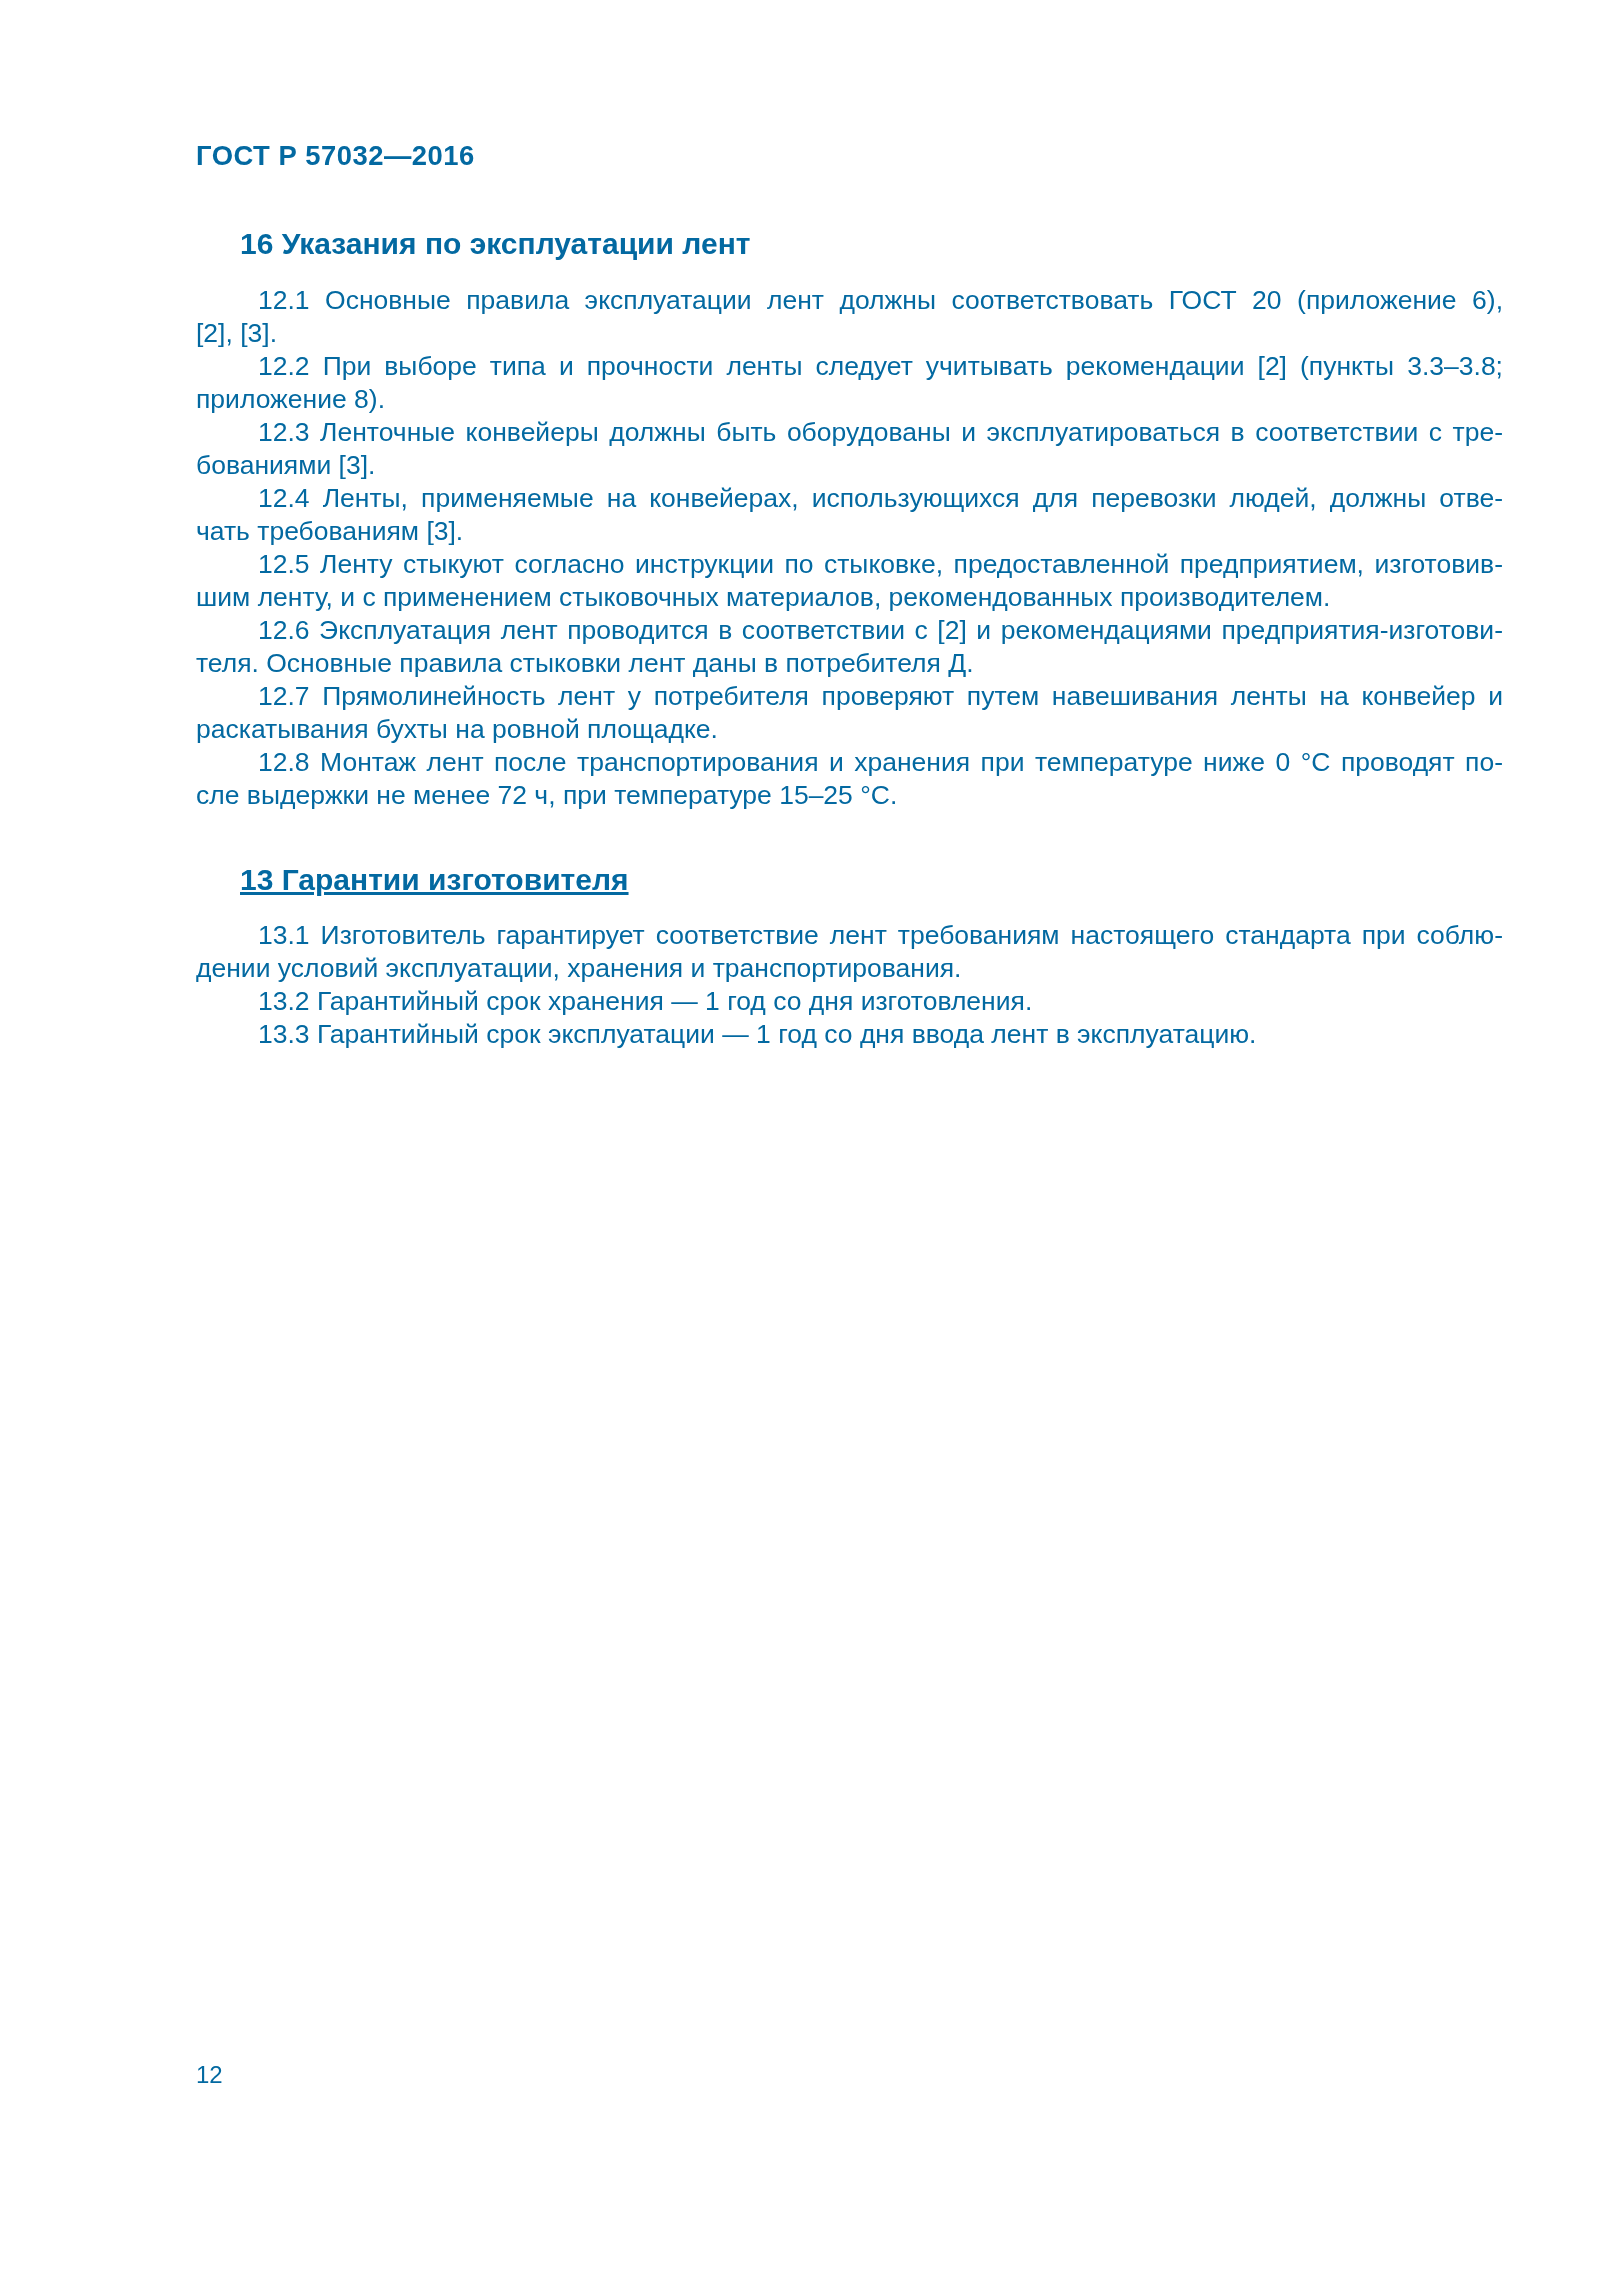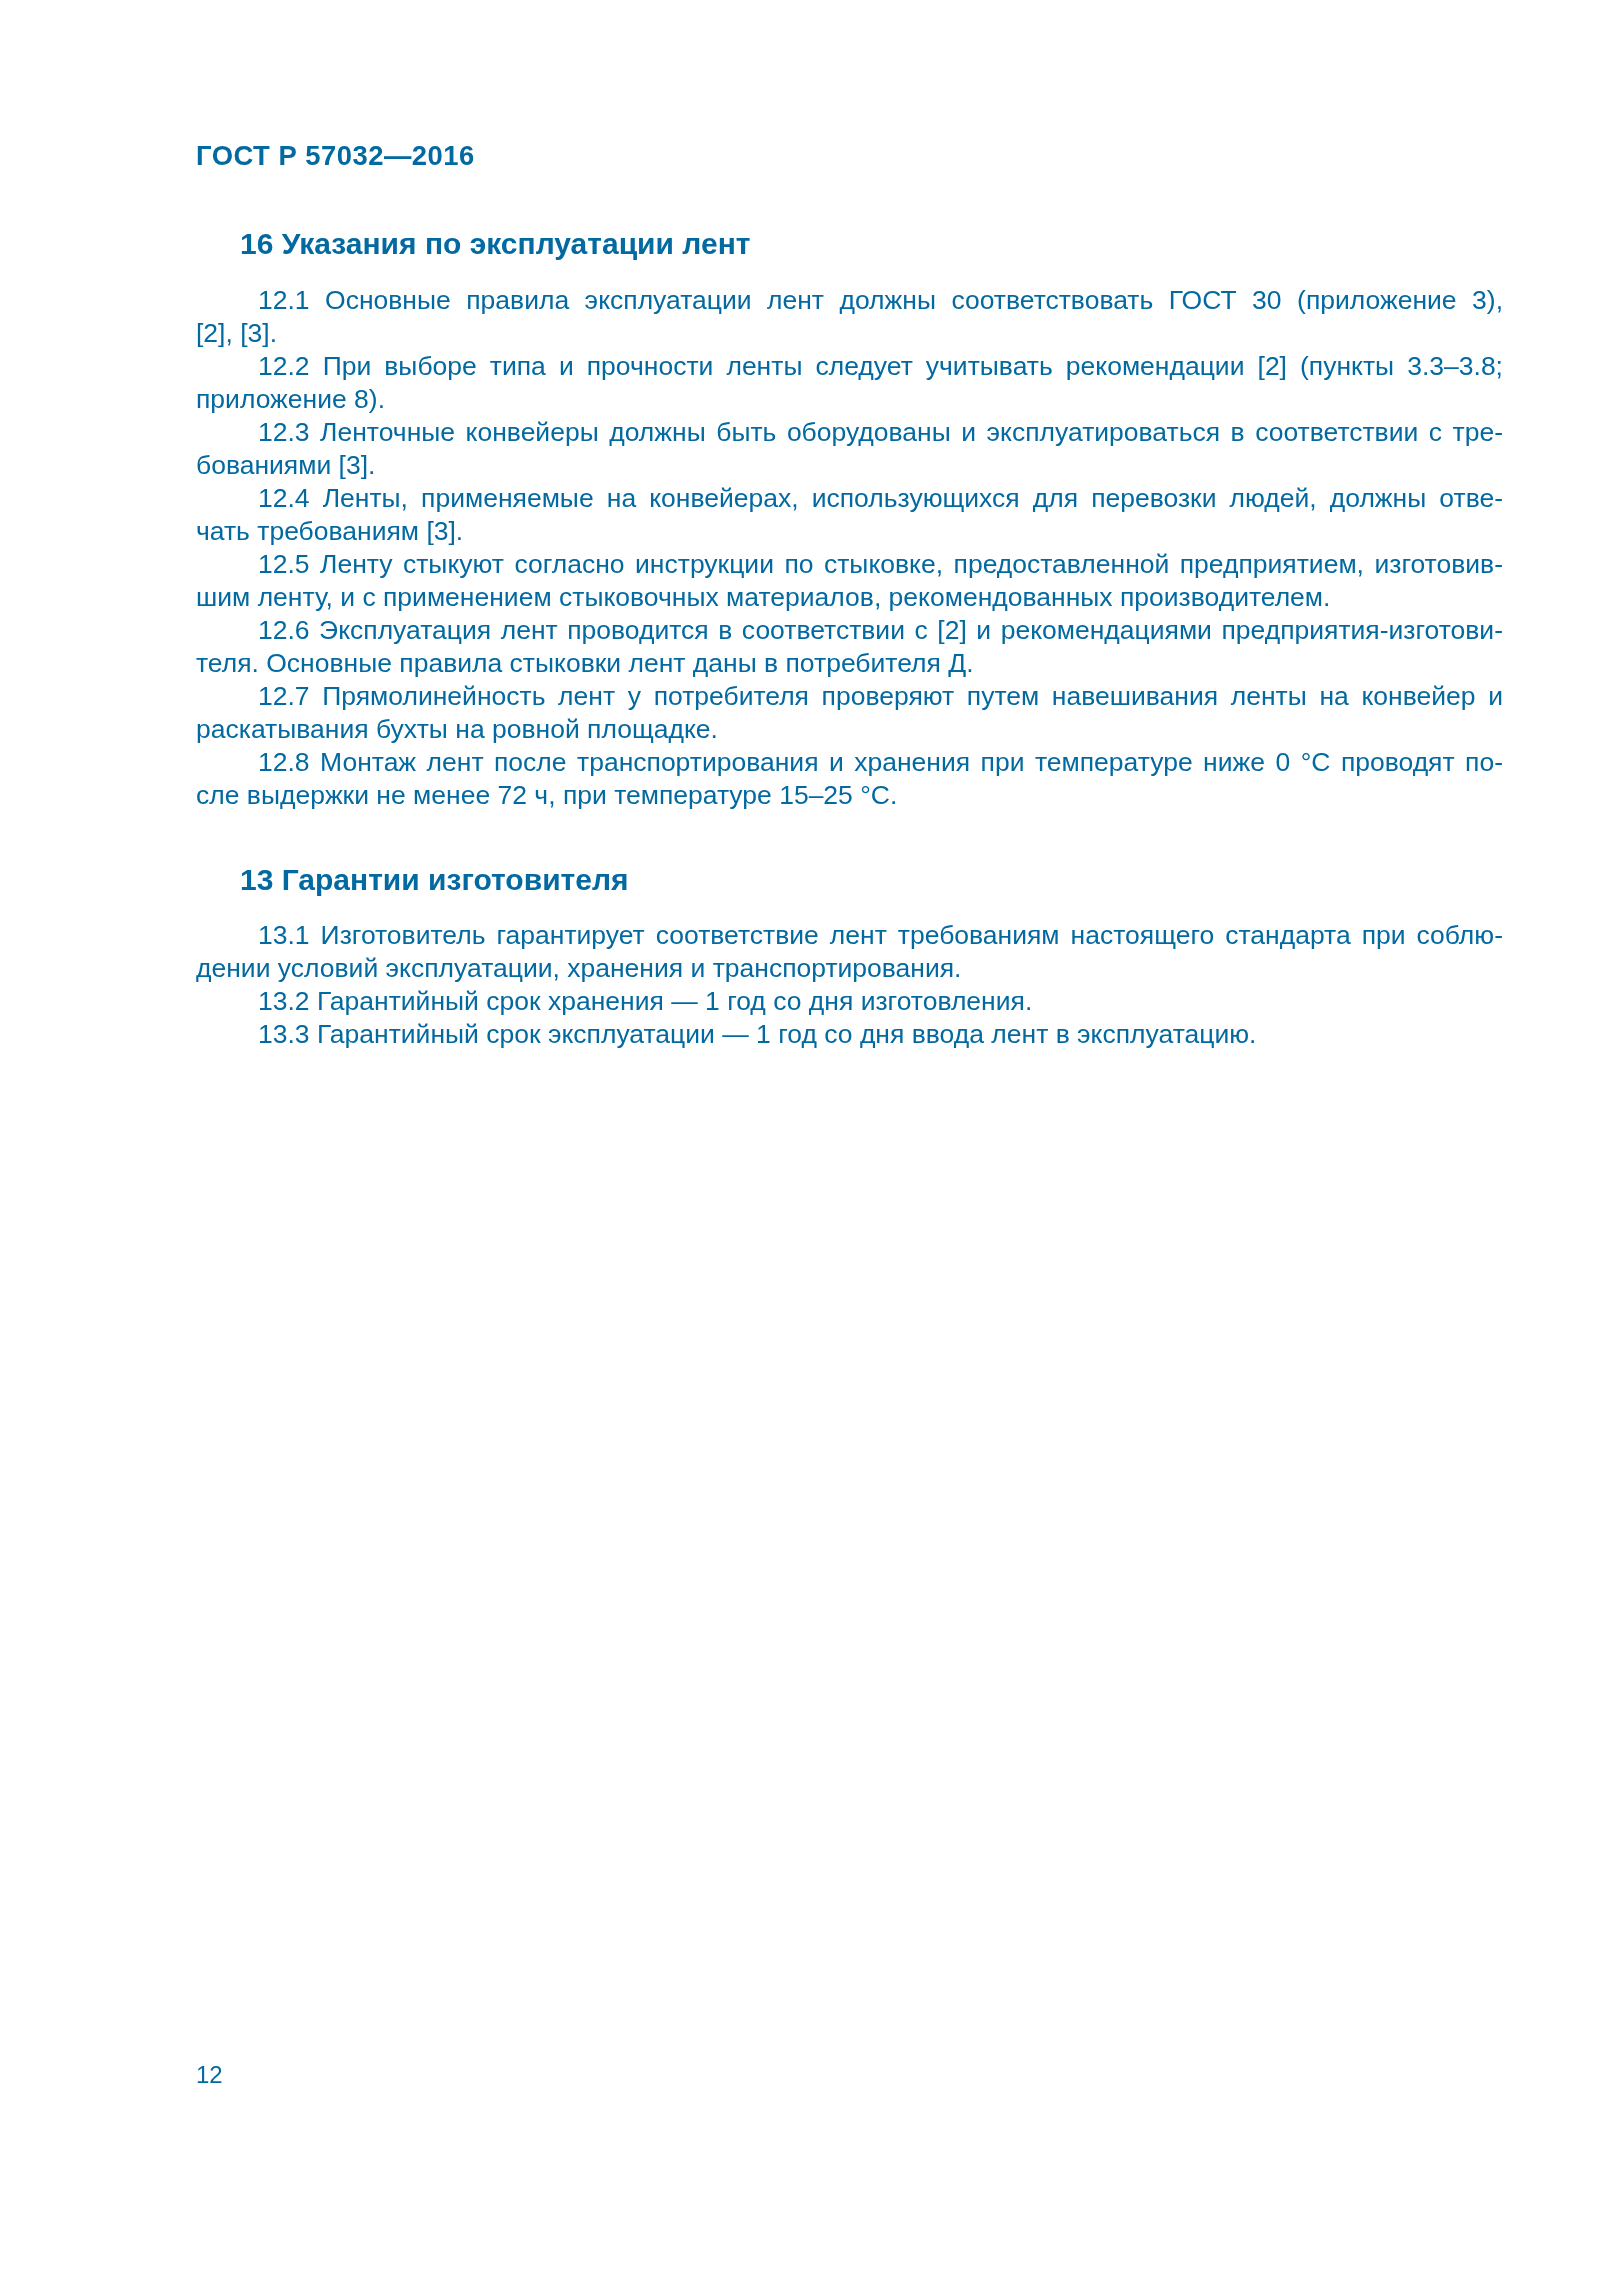--- a/index.html
+++ b/index.html
@@ -30,20 +30,21 @@
     letter-spacing: 0.5px;
   }
   .section-heading {
     margin: 53px 0 0 44px;
     font-size: 30px;
     line-height: 37px;
     font-weight: bold;
   }
   .section-heading.second {
     margin-top: 49px;
+    text-decoration: underline;
   }
   .para-group {
     margin-top: 21.6px;
     font-size: 26.5px;
     line-height: 33px;
   }
   .para {
     margin: 0;
   }
   .line {
@@ -71,21 +72,21 @@
 
 <div class="page">
   <div class="content">
 
     <div class="running-header">ГОСТ Р 57032—2016</div>
 
     <h2 class="section-heading">16 Указания по эксплуатации лент</h2>
 
     <div class="para-group">
       <p class="para">
-        <span class="line indent" style="display:block">12.1 Основные правила эксплуатации лент должны соответствовать ГОСТ 30 (приложение 3),</span>
+        <span class="line indent" style="display:block">12.1 Основные правила эксплуатации лент должны соответствовать ГОСТ 20 (приложение 6),</span>
         <span class="line last" style="display:block">[2], [3].</span>
       </p>
       <p class="para">
         <span class="line indent" style="display:block">12.2 При выборе типа и прочности ленты следует учитывать рекомендации [2] (пункты 3.3–3.8;</span>
         <span class="line last" style="display:block">приложение 8).</span>
       </p>
       <p class="para">
         <span class="line indent" style="display:block">12.3 Ленточные конвейеры должны быть оборудованы и эксплуатироваться в соответствии с тре-</span>
         <span class="line last" style="display:block">бованиями [3].</span>
       </p>

